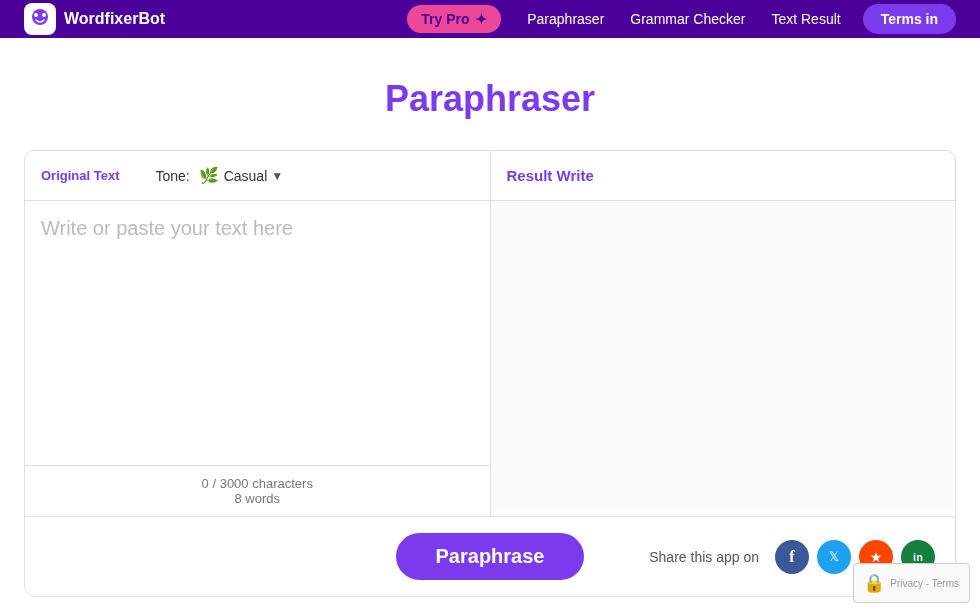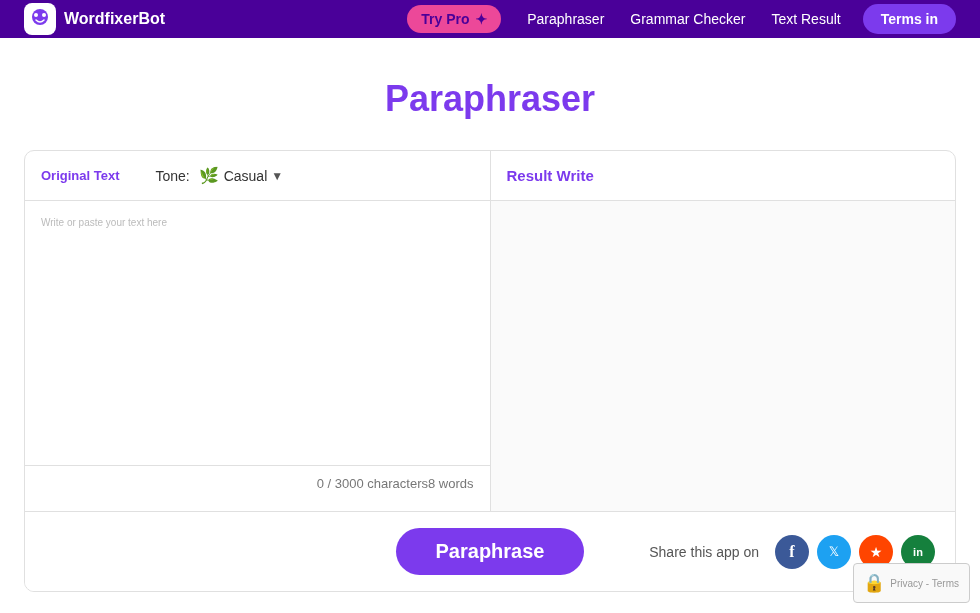--- a/index.html
+++ b/index.html
@@ -137,36 +137,37 @@
     .tone-chevron {
       font-size: 12px;
       color: #555;
     }
     .text-area-left {
       width: 100%;
       min-height: 260px;
       border: none;
       outline: none;
       padding: 16px;
-      font-size: 10px;
+      font-size: 20px;
       color: #999;
       resize: none;
       font-family: inherit;
     }
     .text-area-left::placeholder {
       color: #bbb;
     }
     .panel-footer {
       display: flex;
       align-items: center;
-      justify-content: flex-end;
+      justify-content: center;
       padding: 10px 16px;
       border-top: 1px solid #e0e0e0;
       font-size: 13px;
       color: #777;
+      flex-direction: column;
     }
     .result-area {
       min-height: 310px;
       padding: 16px;
       background: #fafafa;
     }
 
     
     .action-bar {
       display: flex;

